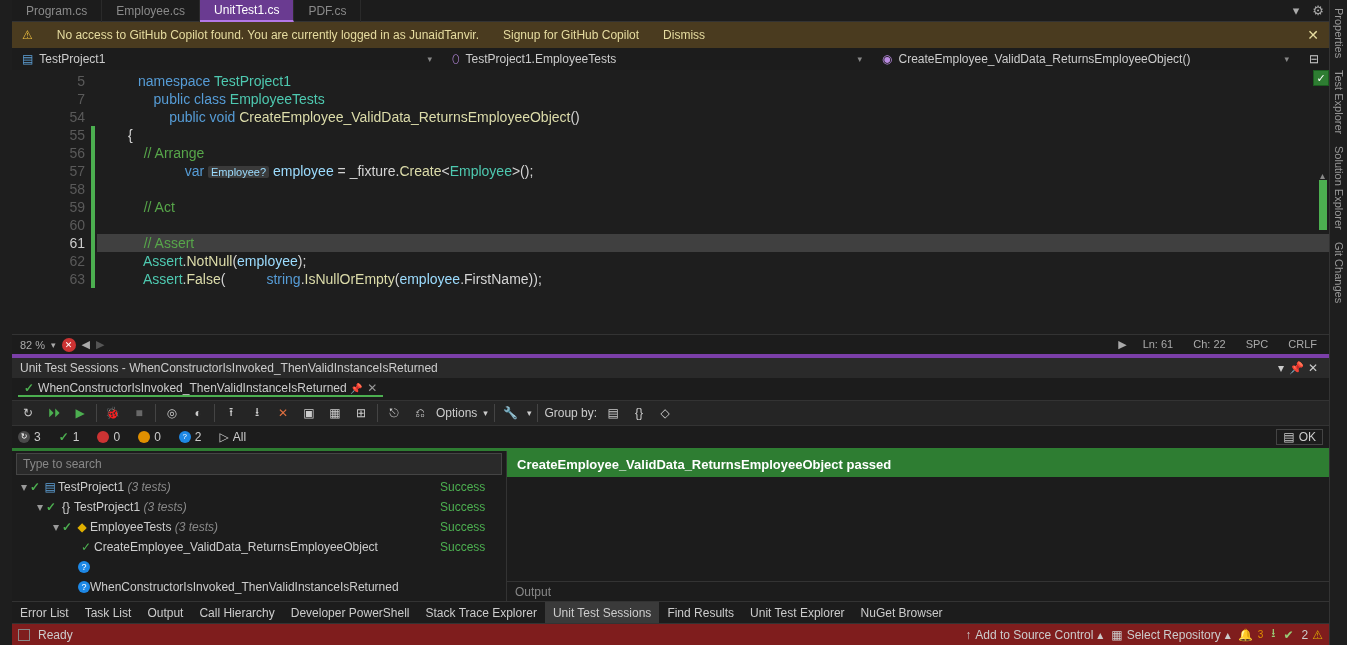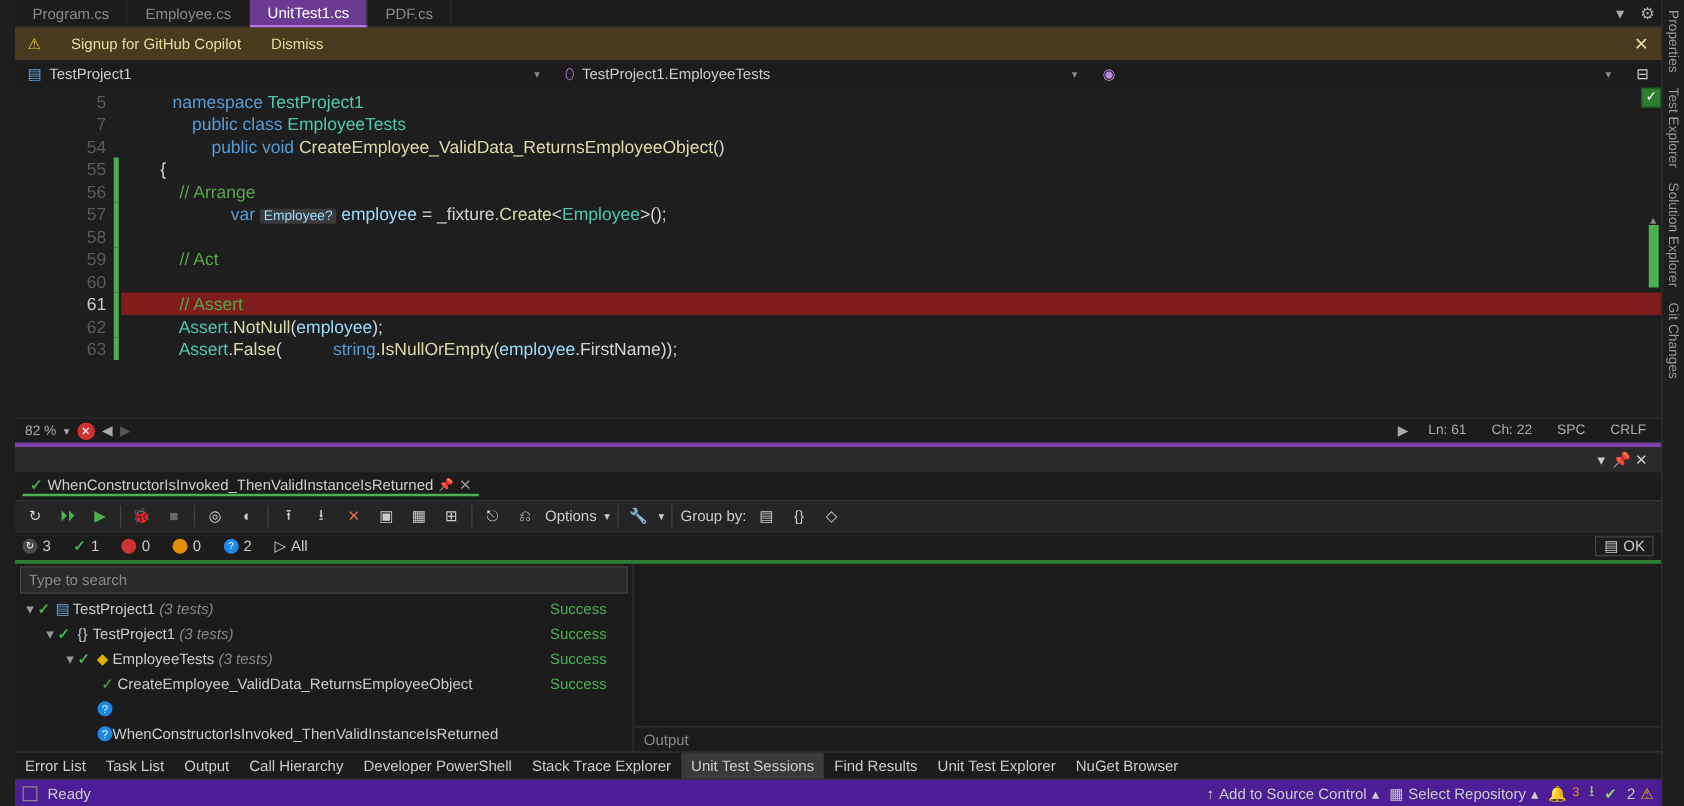--- a/index.html
+++ b/index.html
@@ -26,21 +26,21 @@
   .navbar .seg .drop { color:#888; font-size:9px; }
   .navbar .pad { flex:1; }
   
   .editor { flex:1; display:flex; background:#1e1e1e; overflow:hidden; position:relative; min-height:0; }
   .gutter { width:85px; background:#1e1e1e; text-align:right; color:#5a5a5a; font-family:Consolas,monospace; font-size:14px; padding-top:2px; }
   .gutter .ln { height:18px; line-height:18px; padding-right:12px; position:relative; }
   .gutter .ln .gbar { position:absolute; right:2px; top:0; width:4px; height:18px; background:#4caf50; }
   .gutter .ln.hl { color:#ccc; }
   .code { flex:1; font-family:Consolas,monospace; font-size:14px; padding-top:2px; white-space:pre; position:relative; }
   .code .cl { height:18px; line-height:18px; }
-  .code .cl.hl { background:#7f1d1d; }
+  .code .cl.hl { background:#404040; }
   .kw { color:#569cd6;margin-left:41px; }
   .cls { color:#4ec9b0; }
   .mth { color:#dcdcaa; }
   .cmt { color:#57a64a; }
   .pun { color:#d4d4d4; }
   .var { color:#9cdcfe; }
   .prm { color:#d4d4d4; }
   .hint { background:#3a3a3a; color:#9cdcfe; font-size:11px; padding:0 3px; border-radius:2px; }
   .scrollind { position:absolute; right:0; top:0; width:18px; height:100%; }
   .scrollind .mk { position:absolute; right:0; width:16px; height:16px; background:#2e7d32; border:1px solid #1b5e20; color:#fff; font-size:11px; text-align:center; line-height:14px; }
@@ -92,21 +92,21 @@
   .trow .st { color:#4caf50; width:60px; text-align:left; }
   .results { flex:1; display:flex; flex-direction:column; }
   .rhead { background:#2e7d32; color:#fff; height:26px; display:flex; align-items:center; padding:0 10px; font-size:13px; font-weight:bold; }
   .rbody { flex:1; }
   .routput { height:20px; border-top:1px solid #333; display:flex; align-items:center; padding:0 8px; color:#888; font-size:12px; }
   
   .btabs { display:flex; align-items:center; background:#1c1c1c; height:22px; border-top:1px solid #333; font-size:12px; }
   .btabs .bt { padding:0 8px; color:#ccc; cursor:pointer; height:22px; display:flex; align-items:center; }
   .btabs .bt.active { background:#3a3a3a; }
   
-  .status { display:flex; align-items:center; background:#4c1d95; height:22px; border-top:1px solid #333; font-size:12px; color:#ccc; padding:0 6px; gap:8px; }
+  .status { display:flex; align-items:center; background:#7f1d1d; height:22px; border-top:1px solid #333; font-size:12px; color:#ccc; padding:0 6px; gap:8px; }
   .status .flex { flex:1; }
   .status .seg { display:flex; align-items:center; gap:4px; cursor:pointer; }
   .sq { width:12px; height:12px; display:inline-block; border:1px solid #888; }
   .bell { color:#e09000; }
 </style>
 </head>
 <body>
 
 <div class="root">
  <div class="main">
@@ -116,20 +116,21 @@
         <div class="tab">Employee.cs</div>
         <div class="tab active">UnitTest1.cs</div>
         <div class="tab">PDF.cs</div>
         <div class="flex"></div>
     <div class="tbicon">▾</div>
     <div class="tbicon">⚙</div>
   </div>
 
   <div class="notif">
     <span class="warn">⚠</span>
+    <span>No access to GitHub Copilot found. You are currently logged in as JunaidTanvir.</span>
     <span class="link">Signup for GitHub Copilot</span>
     <span class="link">Dismiss</span>
     <span class="flex"></span>
     <span class="x">✕</span>
   </div>
 
   <div class="navbar">
     <div class="seg" style="width:430px;">
       <span style="color:#5ea1d8">▤</span>
       <span>TestProject1</span>
@@ -137,20 +138,21 @@
           <span class="drop">▾</span>
     </div>
     <div class="seg" style="width:430px;">
       <span style="color:#b98ae0">⬯</span>
       <span>TestProject1.EmployeeTests</span>
       <span class="pad"></span>
           <span class="drop">▾</span>
     </div>
     <div class="seg" style="flex:1;">
       <span style="color:#b98ae0">◉</span>
+      <span>CreateEmployee_ValidData_ReturnsEmployeeObject()</span>
       <span class="pad"></span>
           <span class="drop">▾</span>
     </div>
     <div class="seg">⊟</div>
   </div>
 
   <div class="editor">
     <div class="gutter" id="gutter">
           <div class="ln">5</div>
           <div class="ln">7</div>
@@ -188,20 +190,21 @@
       <span class="cell">Ch: 22</span>
       <span class="cell">SPC</span>
       <span class="cell">CRLF</span>
     </div>
   </div>
 
   <div class="splitter"></div>
 
   <div class="panel">
     <div class="phdr">
+      <span>Unit Test Sessions - WhenConstructorIsInvoked_ThenValidInstanceIsReturned</span>
       <span class="flex"></span>
       <span class="ic">▾</span>
       <span class="ic">📌</span>
       <span class="ic">✕</span>
     </div>
     <div class="ptabs">
       <div class="pt">
         <span class="chk">✓</span>
         <span>WhenConstructorIsInvoked_ThenValidInstanceIsReturned</span>
         <span class="pin">📌</span>
@@ -317,20 +320,21 @@
               <div class="trow">
                 <span class="ind" style="width:54px"></span>
                 <span class="ar"></span>
                 <span class="ic" style="color:#1e88e5;background:#1e88e5;border-radius:50%;color:#fff;width:12px;height:12px;display:inline-block;line-height:12px;font-size:9px;">?</span>
                 <span class="nm">WhenConstructorIsInvoked_ThenValidInstanceIsReturned</span>
                 <span class="st"></span>
               </div>
             </div>
       </div>
       <div class="results">
+        <div class="rhead">CreateEmployee_ValidData_ReturnsEmployeeObject passed</div>
         <div class="rbody"></div>
         <div class="routput">
               <span>Output</span>
             </div>
       </div>
     </div>
   </div>
 
   <div class="btabs" id="btabs">
         <div class="bt">Error List</div>

